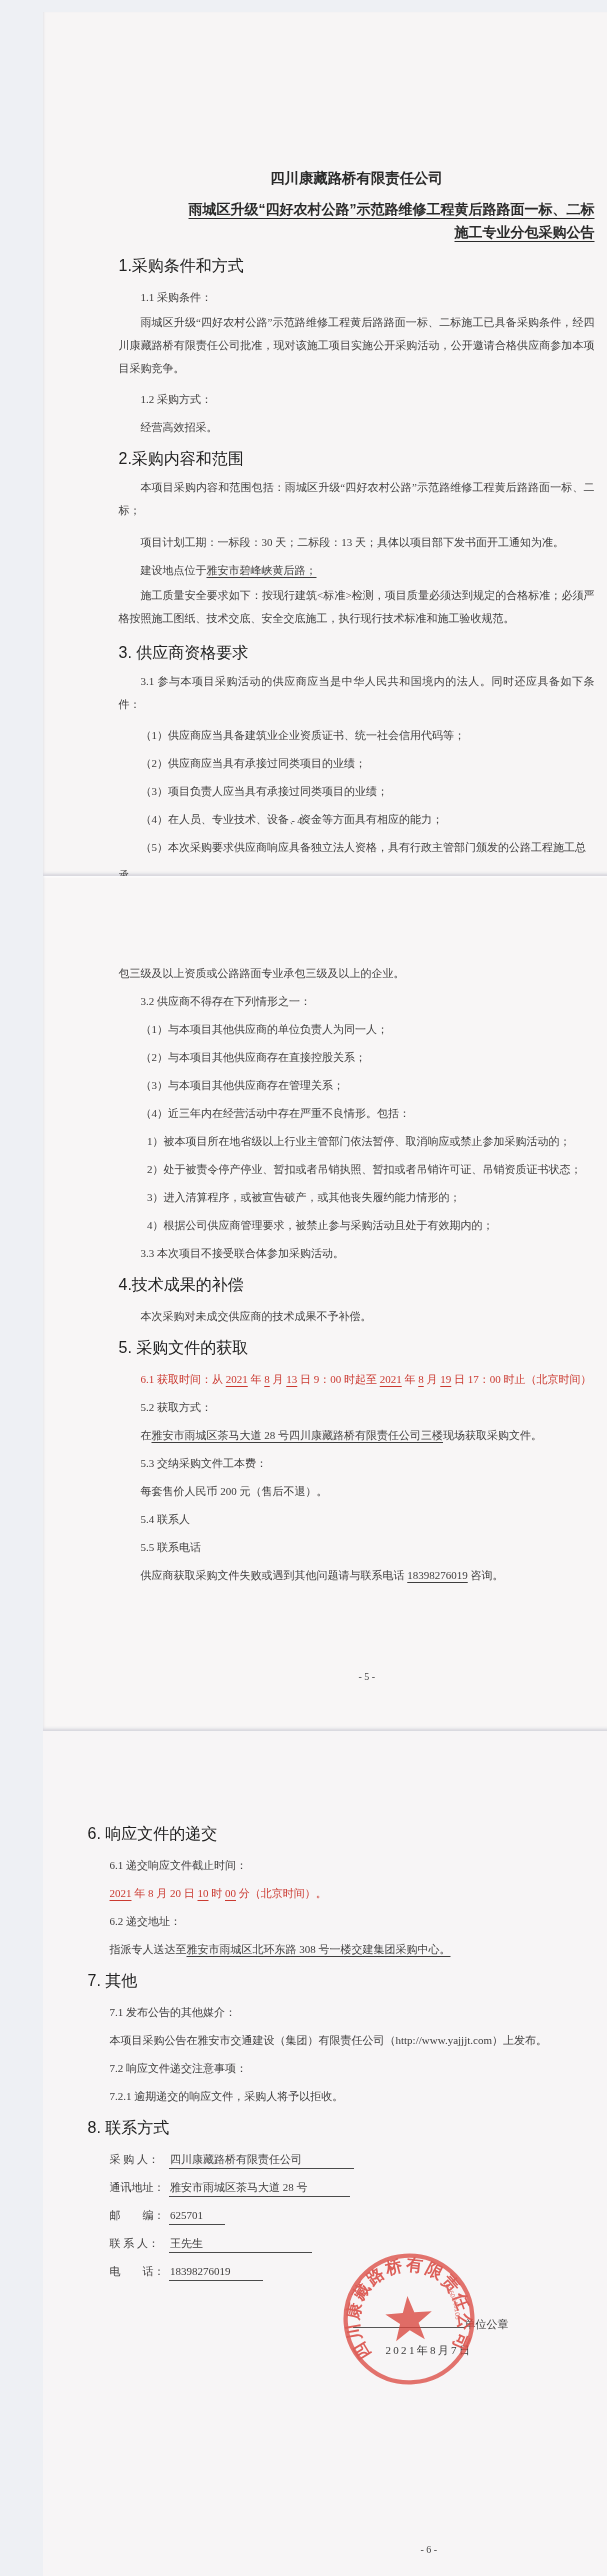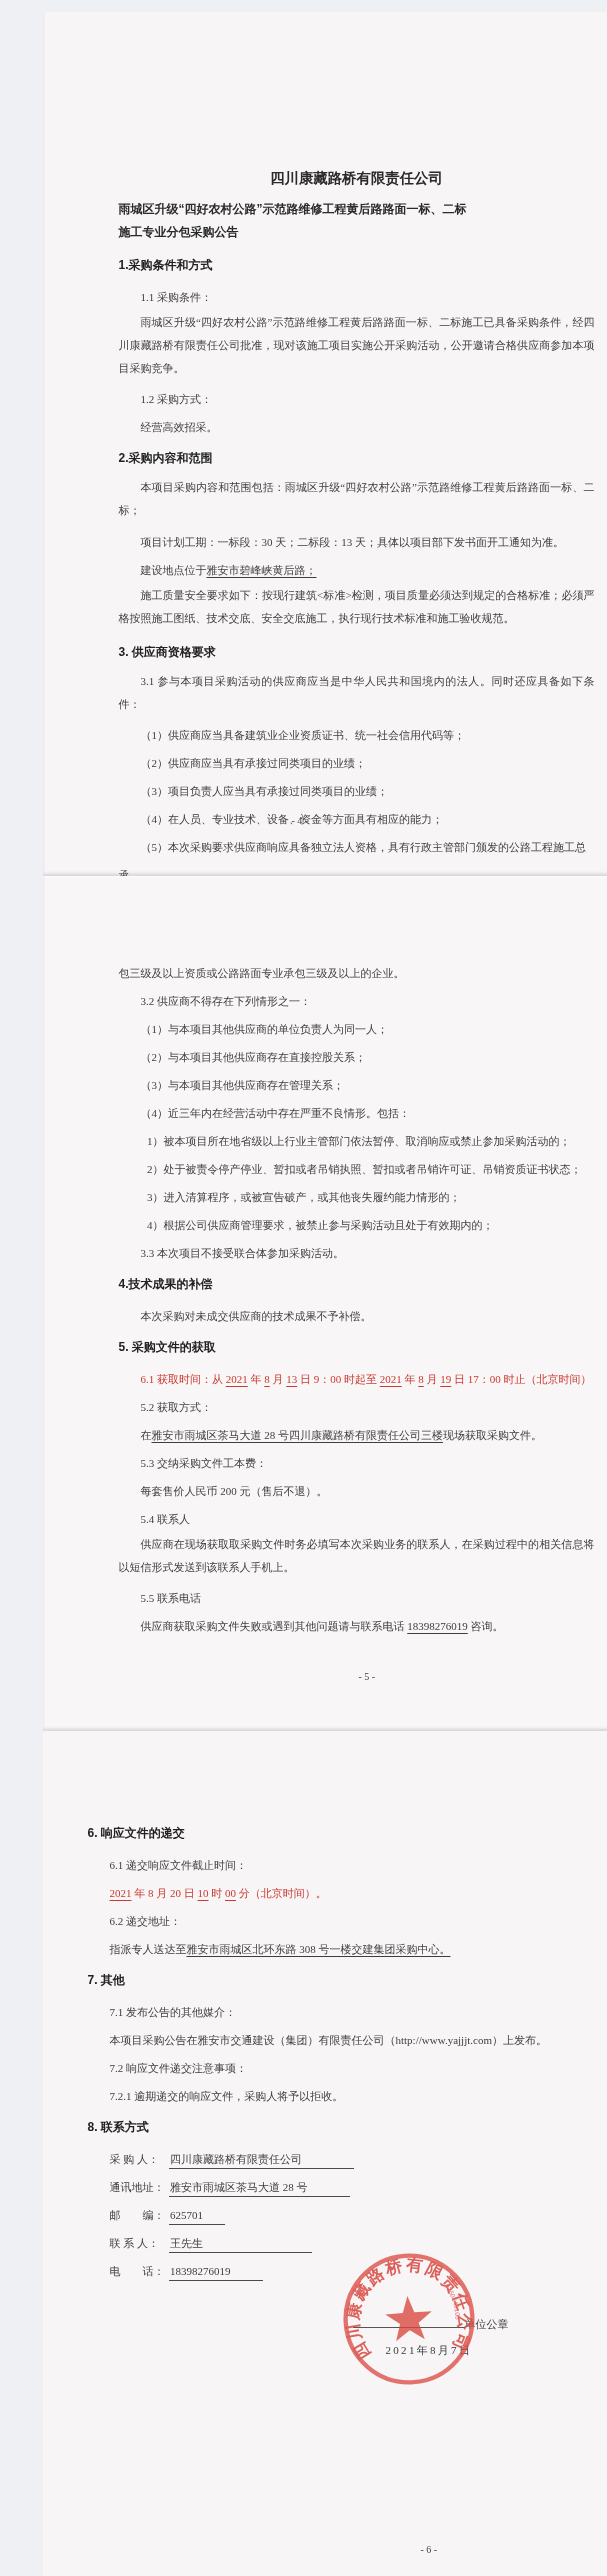--- a/index.html
+++ b/index.html
@@ -9,26 +9,26 @@
         overflow:hidden;}
   .page1{height:864px;padding:155px 55px 0 76px;
          box-shadow:inset 0 -2.3px 3px rgba(120,125,150,.25);}
   .page2{height:855px;padding:83px 55px 7px 76px;
          box-shadow:inset 0 -2.3px 3px rgba(120,125,150,.25), inset 0 1.5px 1.5px rgba(255,255,255,.8);
          background:#f8f6f6;}
   .page3{height:857px;padding:85px 55px 0 45px;background:#f7f5f6;}
 
   .t1{font-family:"Liberation Sans",sans-serif;font-weight:bold;font-size:14.4px;
       line-height:23px;text-align:center;color:#2a2a2a;margin-bottom:7.6px;}
-  .t2,.t3{font-family:"Liberation Sans",sans-serif;font-weight:bold;font-size:12px;
-      line-height:23px;text-align:left;color:#2a2a2a;
-      text-underline-offset:3.8px;text-decoration-thickness:0.8px;}
+  .t2,.t3{font-family:"Liberation Sans",sans-serif;font-weight:bold;font-size:14px;
+      line-height:23px;text-align:right;color:#2a2a2a;
+      text-decoration:underline;text-underline-offset:3.8px;text-decoration-thickness:0.8px;}
   .t3{margin-bottom:4.6px;}
 
-  .hd{font-family:"Liberation Sans",sans-serif;font-weight:bold;font-size:12px;
+  .hd{font-family:"Liberation Sans",sans-serif;font-weight:normal;font-size:16px;
       line-height:35px;color:#222;}
   .ln{font-size:11px;line-height:28px;text-indent:2em;}
   .ln0{font-size:11px;line-height:28px;}
   .lns{font-size:11px;line-height:28px;text-indent:2.6em;}
   .para{font-size:11px;line-height:23px;text-indent:2em;text-align:justify;margin-bottom:5.3px;}
 
   .u{text-decoration:underline;text-underline-offset:3px;text-decoration-thickness:0.8px;}
   .red{color:#cb3a31;}
   .pageno{position:absolute;font-size:10px;color:#444;}
   .pn4{left:249px;bottom:50px;}
@@ -102,21 +102,20 @@
     <div class="hd">4.技术成果的补偿</div>
     <div class="ln">本次采购对未成交供应商的技术成果不予补偿。</div>
 
     <div class="hd">5. 采购文件的获取</div>
     <div class="ln red"><span>6.1 获取时间：从 </span><span class="u">2021</span><span> 年 </span><span class="u">8</span><span> 月 </span><span class="u">13</span><span> 日 9：00 时起至 </span><span class="u">2021</span><span> 年 </span><span class="u">8</span><span> 月 </span><span class="u">19</span><span> 日 17：00 时止（北京时间）</span></div>
     <div class="ln">5.2 获取方式：</div>
     <div class="ln"><span>在</span><span class="u">雅安市雨城区茶马大道 28 号四川康藏路桥有限责任公司三楼</span><span>现场获取采购文件。</span></div>
     <div class="ln">5.3 交纳采购文件工本费：</div>
     <div class="ln">每套售价人民币 200 元（售后不退）。</div>
     <div class="ln">5.4 联系人</div>
-    <div class="para">供应商在现场获取取采购文件时务必填写本次采购业务的联系人，在采购过程中的相关信息将以短信形式发送到该联系人手机上。</div>
     <div class="ln">5.5 联系电话</div>
     <div class="ln"><span>供应商获取采购文件失败或遇到其他问题请与联系电话 </span><span class="u">18398276019</span><span> 咨询。</span></div>
 
     <div class="pageno pn5">- 5 -</div>
   </div>
 
   <div class="page page3">
     <div class="hd">6. 响应文件的递交</div>
     <div class="ln">6.1 递交响应文件截止时间：</div>
     <div class="ln red"><span class="u">2021</span><span> 年 8 月 20 日 </span><span class="u">10</span><span> 时 </span><span class="u">00</span><span> 分（北京时间）。</span></div>

